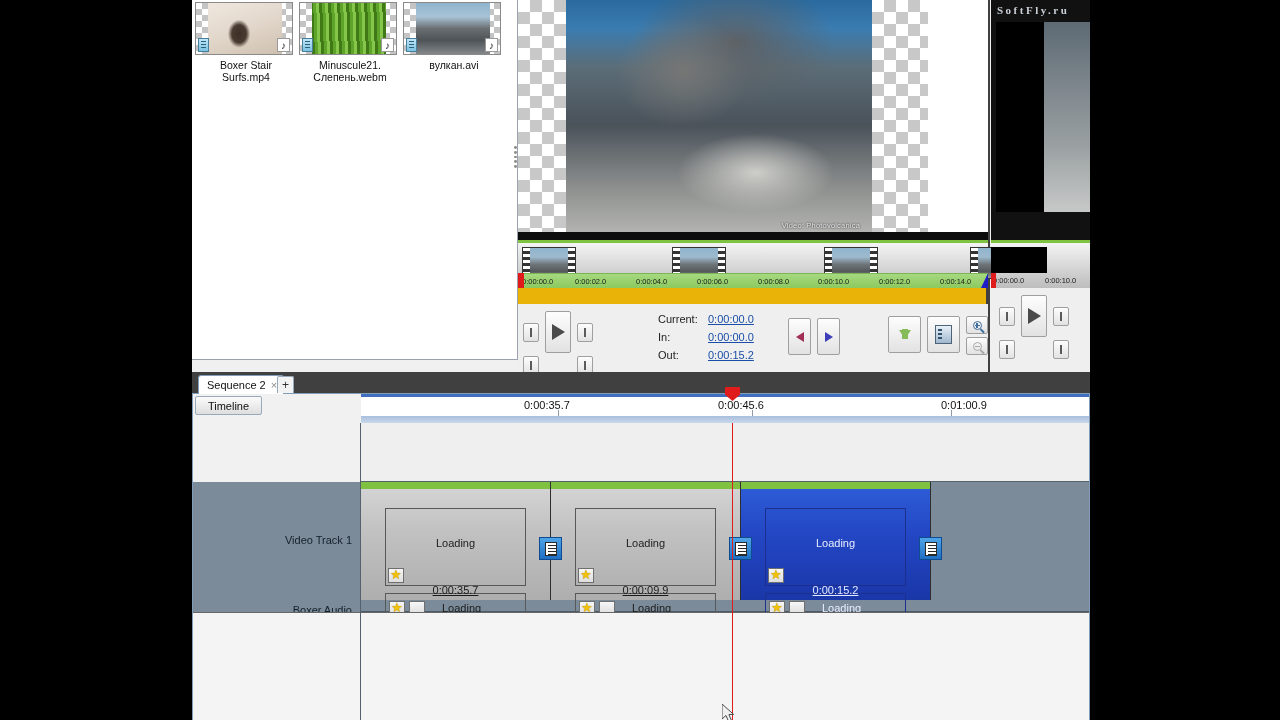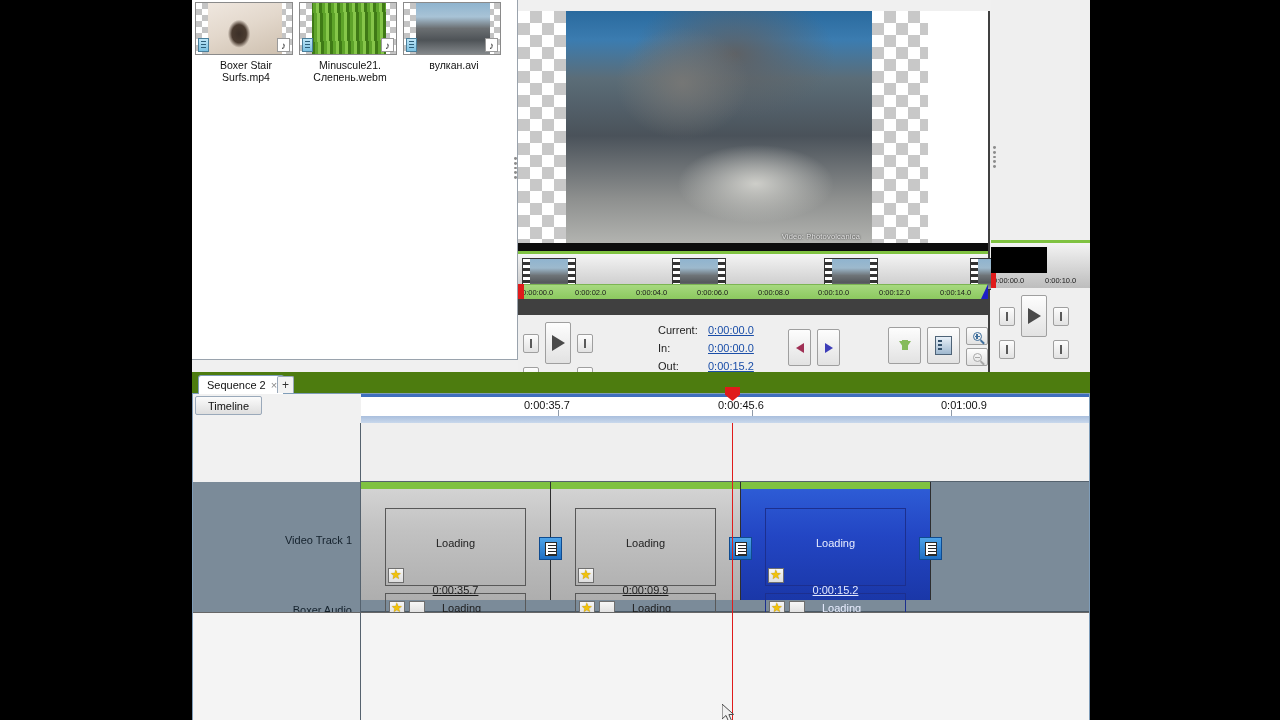--- a/index.html
+++ b/index.html
@@ -65,21 +65,21 @@
     font-size:10px; line-height:13px; text-align:center; color:#222;
   }
   .bin-label {
     margin-top:4px; text-align:center; font-size:10.5px; color:#111; line-height:12px;
     white-space: pre-line;
   }
 
   
   .player {
     position: absolute; left: 326px; top: 0; width: 472px; height: 372px;
-    background: #404040; border-right: 4px solid #404040; margin-top: 11px;
+    background: #eab308; border-right: 4px solid #404040;
   }
   .grip-v {
     position:absolute; left:-6px; top:146px; width:6px; height:22px;
     display:flex; flex-direction:column; justify-content:center; align-items:center; gap:2px;
   }
   .grip-v i { width:3px; height:3px; background:#8c8c8c; border-radius:50%; }
 
   .preview {
     position:absolute; left:0; top:0; width:470px; height:240px; background:#111; overflow:hidden;
   }
@@ -201,21 +201,21 @@
     background:linear-gradient(180deg,#cfcfcf,#bdbdbd); }
   .p2-ruler .tick { position:absolute; top:0; font-size:7.5px; color:#1a1a1a; line-height:15px; }
   .p2-in { position:absolute; left:0; bottom:0; width:5px; height:15px; background:#e01b1b; }
   .p2-transport { position:absolute; left:0; top:288px; width:99px; height:76px; background:#efefef; }
   .grip-v2 { position:absolute; left:0; top:146px; width:6px; height:22px;
     display:flex; flex-direction:column; justify-content:center; align-items:center; gap:2px; }
   .grip-v2 i { width:3px;height:3px;background:#8c8c8c;border-radius:50%; }
 
   
   .seqbar { position:absolute; left:0; top:372px; width:898px; height:22px;
-    background:#4d7c0f; border-bottom:1px solid #7f9db9; }
+    background:#404040; border-bottom:1px solid #7f9db9; }
   .seq-tab {
     position:absolute; left:6px; top:3px; height:19px; padding:0 6px 0 8px;
     background:#fff; border:1px solid #7f9db9; border-bottom:none;
     border-radius:3px 3px 0 0; display:flex; align-items:center; gap:5px;
     font-size:11px; color:#111; cursor:pointer;
   }
   .seq-x { color:#8a8a8a; font-size:11px; cursor:pointer; }
   .seq-add {
     position:absolute; left:85px; top:4px; width:17px; height:17px;
     background:#f3f3f3; border:1px solid #9aa9ba; border-bottom:none; border-radius:2px 2px 0 0;
@@ -526,20 +526,25 @@
       </div>
 
       <div class="player2">
         <div class="grip-v2">
           <i></i>
             <i></i>
             <i></i>
             <i></i>
             <i></i>
         </div>
+        <div class="p2-preview">
+          <div class="p2-wm">SoftFly.ru</div>
+          <div class="p2-blk"></div>
+          <div class="p2-vid"></div>
+        </div>
         <div class="p2-scrub">
           <div class="p2-blk2"></div>
           <div class="p2-ruler">
             <span class="tick" style="left:2px">0:00:00.0</span>
             <span class="tick" style="left:54px">0:00:10.0</span>
             <div class="p2-in"></div>
           </div>
         </div>
         <div class="p2-transport">
           <div class="tp-left" style="left:8px;top:7px;">

